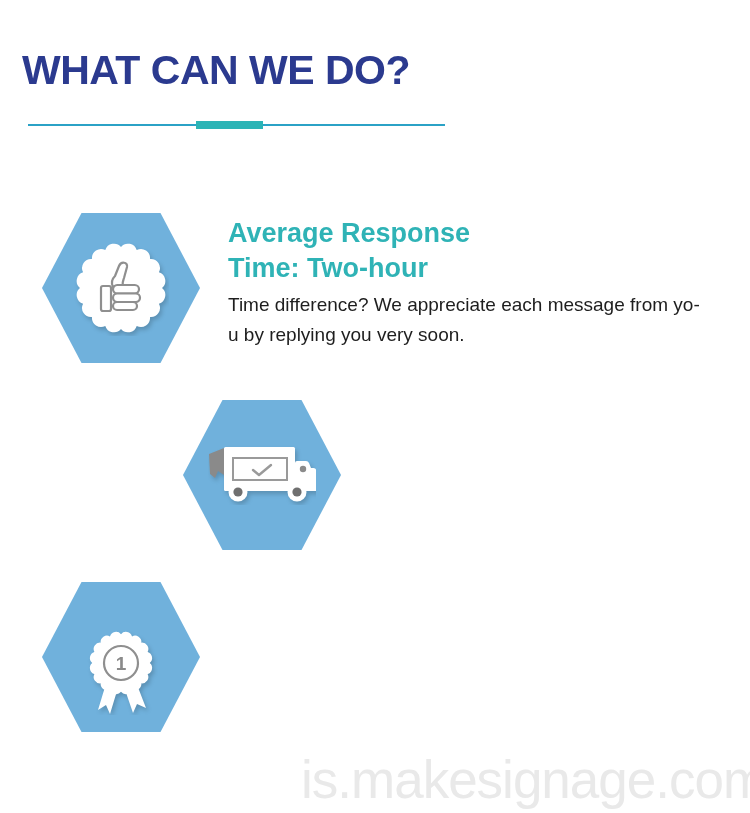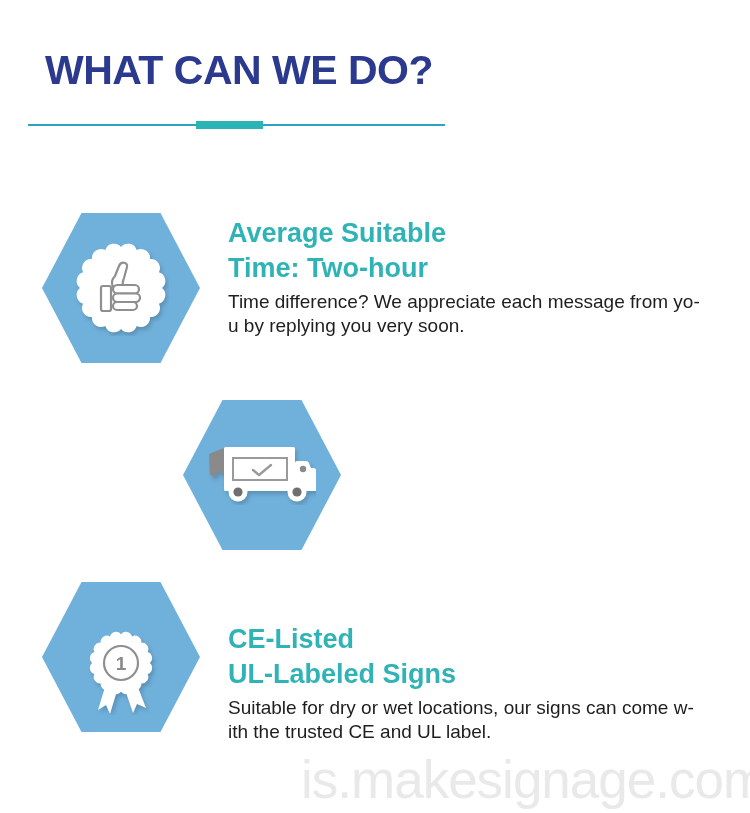--- a/index.html
+++ b/index.html
@@ -1,21 +1,21 @@
 <!DOCTYPE html>
 <html><head>
 <meta charset="utf-8">
 <style>
   html,body{margin:0;padding:0;background:#fff;}
   .page{
     position:relative; width:750px; height:813px; background:#ffffff;
     overflow:hidden; font-family:"Liberation Sans", sans-serif;
   }
   .title{
-    position:absolute; left:45px; top:47px; margin:0;
+    position:absolute; left:22px; top:47px; margin:0;
     font-size:41px; font-weight:bold; letter-spacing:-0.5px;
     color:#2B3A8F; white-space:nowrap;
   }
   .divider{
     position:absolute; left:28px; top:124px; width:417px; height:2px;
     background:#2BA2C6;
   }
   .divider-accent{
     position:absolute; left:196px; top:121px; width:67px; height:8px;
     background:#2BB4B6;
@@ -31,21 +31,21 @@
   .sec-text{position:absolute;}
   .text1{left:228px; top:216px; width:505px;}
   .text2{left:383px; top:414px; width:360px;}
   .text3{left:228px; top:622px; width:505px;}
   .sec-heading{
     margin:0; font-size:27px; font-weight:bold; color:#2FB3B6;
     line-height:35px; white-space:pre-line;
   }
   .sec-body{
     margin:4px 0 0 0; font-size:19px; color:#1E1E1E;
-    line-height:24px; white-space:pre-line;
+    line-height:30px; white-space:pre-line;
   }
   .watermark{
     position:absolute; left:301px; top:749px;
     font-size:53px; letter-spacing:-1px; color:#E9E9E9;
     white-space:nowrap; font-weight:400;
   }
   .seal{filter:drop-shadow(2px 3px 2px rgba(0,0,0,0.18));}
   .truck-g{filter:drop-shadow(2px 3px 2px rgba(0,0,0,0.18));}
   .hand{stroke:#8F8F8F; stroke-width:2.2; fill:#ffffff;
         stroke-linejoin:round; stroke-linecap:round;}
@@ -72,21 +72,21 @@
       <g>
         <rect class="hand" x="-20" y="-2" width="10" height="25" rx="2"></rect>
         <path class="hand" d="M -8,-1 C -10,-5 -9,-9 -6,-12 L -2,-22 C 0,-27 7,-26 6,-21 L 3,-10 C 2,-7 1,-5 2,-3 Z"></path>
         <rect class="hand" x="-8" y="-3" width="26" height="8.5" rx="4.2"></rect>
         <rect class="hand" x="-8" y="5.5" width="27" height="8.5" rx="4.2"></rect>
         <rect class="hand" x="-8" y="14" width="24" height="8" rx="4"></rect>
       </g>
     </svg>
   </div>
   <div class="sec-text text1">
-    <h2 class="sec-heading">Average Suitable
+    <h2 class="sec-heading">Average Response
 Time: Two-hour</h2>
     <p class="sec-body">Time difference? We appreciate each message from yo-
 u by replying you very soon.</p>
   </div>
 
   <div class="hexagon hex2">
     <svg width="108" height="60" viewBox="0 0 108 60">
       <g class="truck-g">
         <polygon points="1,9 16,3 16,30 10,26 7,33 2,29" fill="#8A8A8A"></polygon>
         <rect x="16" y="2" width="71" height="44" rx="1.5" fill="#ffffff"></rect>
@@ -111,22 +111,16 @@
              A8,8 0 0 1 0,36 A8,8 0 0 1 -13.78,33.26 A8,8 0 0 1 -25.46,25.46
              A8,8 0 0 1 -33.26,13.78 A8,8 0 0 1 -36,0 A8,8 0 0 1 -33.26,-13.78
              A8,8 0 0 1 -25.46,-25.46 A8,8 0 0 1 -13.78,-33.26 A8,8 0 0 1 0,-36
              A8,8 0 0 1 13.78,-33.26 A8,8 0 0 1 25.46,-25.46 A8,8 0 0 1 33.26,-13.78
              A8,8 0 0 1 36,0 Z"></path>
       </g>
       <circle cx="0" cy="0" r="17" fill="#ffffff" stroke="#8F8F8F" stroke-width="2.2"></circle>
       <text x="0" y="6.5" text-anchor="middle" font-size="19" font-weight="600" fill="#8A8A8A" font-family="Liberation Sans, sans-serif">1</text>
     </svg>
   </div>
-  <div class="sec-text text3">
-    <h2 class="sec-heading">CE-Listed
-UL-Labeled Signs</h2>
-    <p class="sec-body">Suitable for dry or wet locations, our signs can come w-
-ith the trusted CE and UL label.</p>
-  </div>
 
   <div class="watermark">is.makesignage.com</div>
 
 </div>
 
 </body></html>

